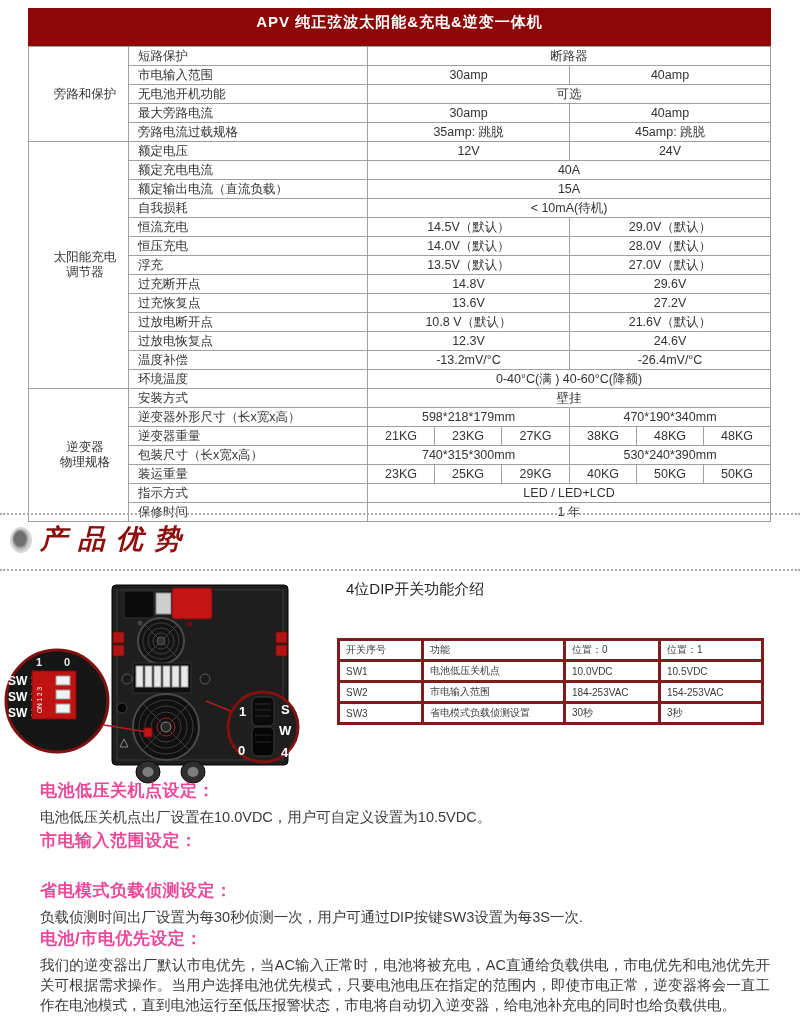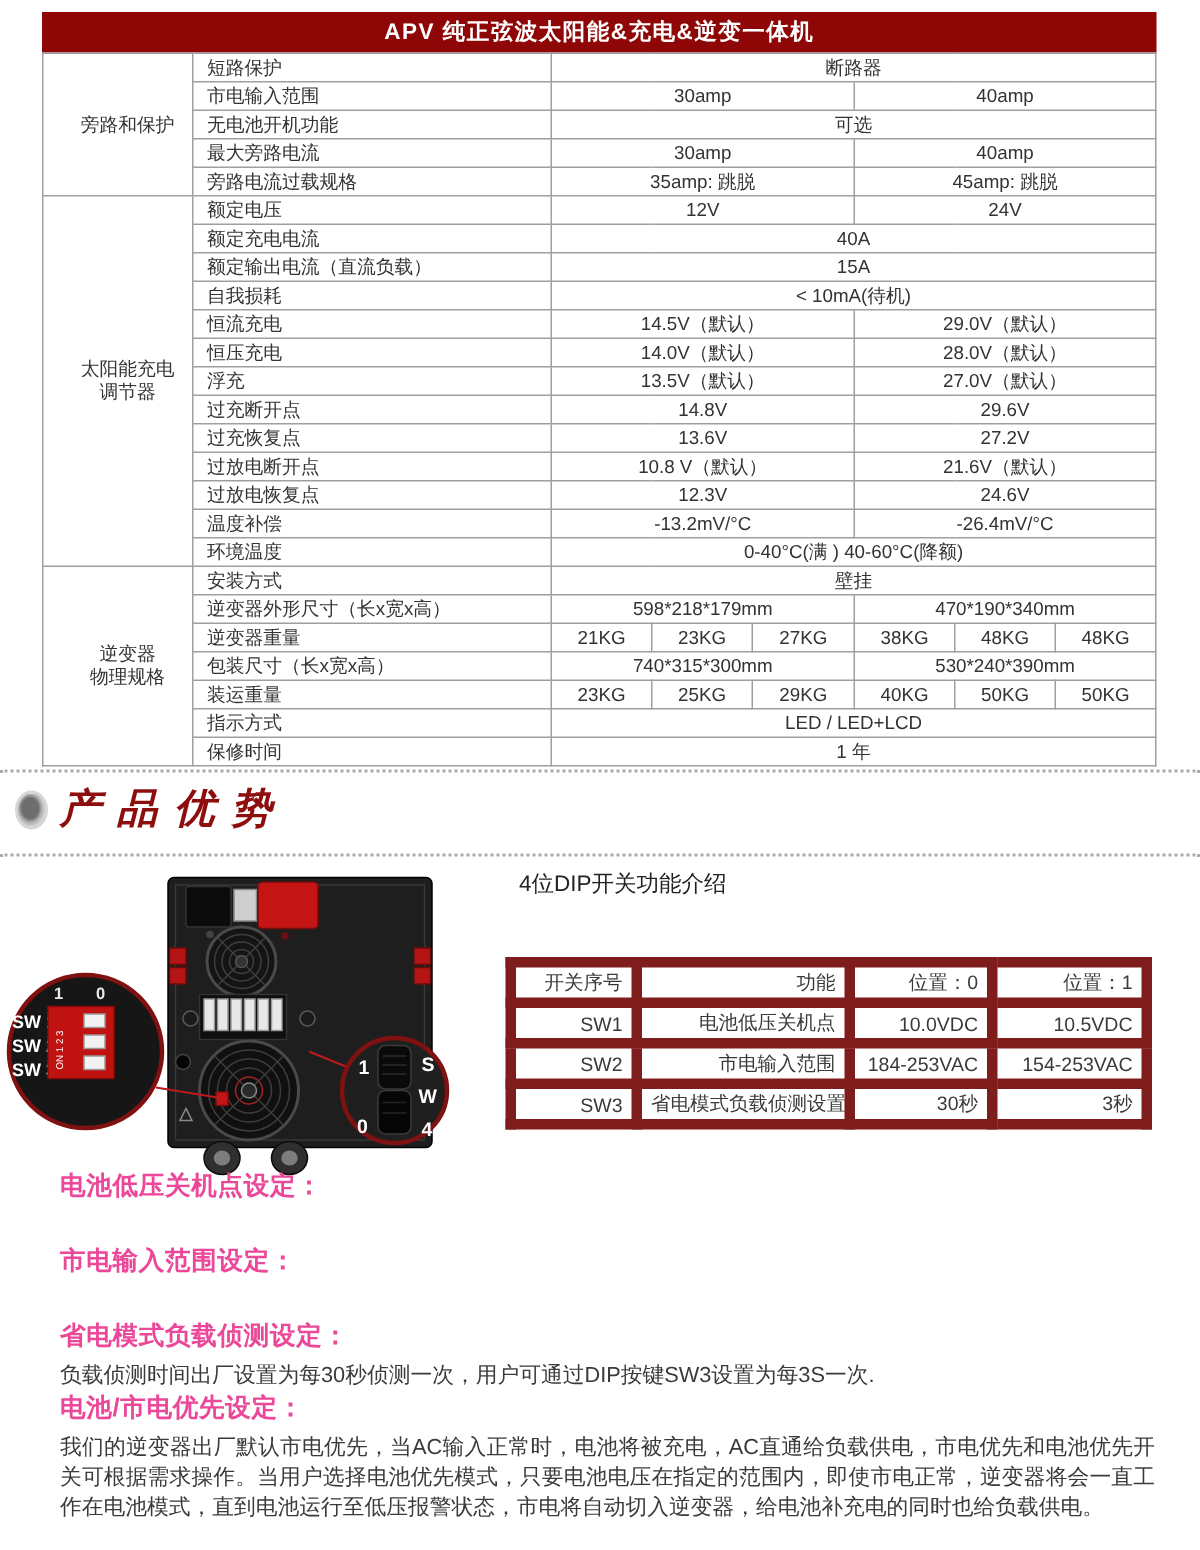--- a/index.html
+++ b/index.html
@@ -1,21 +1,21 @@
 <!DOCTYPE html>
 <html><head>
 <meta charset="utf-8">
 <style>
   html,body{margin:0;padding:0;}
   body{width:800px;height:1033px;position:relative;background:#fff;
        font-family:"Liberation Sans",sans-serif;overflow:hidden;}
 
   
   .spec-wrap{position:absolute;left:28px;top:8px;width:743px;}
-  .spec-header{height:27px;background:#8e0606;color:#fff;font-size:15px;
+  .spec-header{height:38px;background:#8e0606;color:#fff;font-size:15px;
                font-weight:bold;text-align:center;line-height:27px;letter-spacing:1px;}
   table.spec{border-collapse:collapse;width:100%;table-layout:fixed;}
   .spec td{border:1px solid #9f9f9f;font-size:12.5px;color:#333;height:18px;
            padding:0 3px;overflow:hidden;white-space:nowrap;}
   .spec td.group{text-align:center;white-space:pre-line;line-height:15px;padding-left:16px;}
   .spec td.lbl{text-align:left;padding-left:9px;}
   .spec td.val{text-align:center;}
 
   
   .rule{position:absolute;left:0;width:800px;height:0;border-top:2px dotted #ababab;}
@@ -29,22 +29,22 @@
       font-style:italic;letter-spacing:11px;color:#8e0d0d;
       font-family:"Liberation Serif",serif;}
 
   
   #product-art{position:absolute;left:0;top:575px;}
 
   
   .dip-title{position:absolute;left:346px;top:580px;font-size:15px;color:#222;}
   table.dip{position:absolute;left:337px;top:638px;border-collapse:collapse;
             table-layout:fixed;width:424px;}
-  .dip th,.dip td{border:7px solid #7f1d1d;font-size:13px;color:#3a3a3a;
-            font-weight:normal;text-align:right;padding:1px 6px;height:16px;white-space:nowrap;}
+  .dip th,.dip td{border:3px solid #7f1d1d;font-size:10px;color:#3a3a3a;
+            font-weight:normal;text-align:left;padding:1px 6px;height:16px;white-space:nowrap;}
 
   
   .pblock{position:absolute;left:40px;width:730px;}
   .phead{font-size:17px;font-weight:bold;color:#ec4899;margin:0 0 5px 0;letter-spacing:.5px;}
   .pbody{font-size:14.5px;color:#3a3a3a;line-height:20px;margin:0;text-align:justify;}
   #p1{top:779px;} #p2{top:829px;} #p3{top:879px;} #p4{top:927px;}
 
   svg text{font-family:"Liberation Sans",sans-serif;}
 </style>
 </head>
@@ -337,20 +337,21 @@
         <td>SW3</td>
         <td>省电模式负载侦测设置</td>
         <td>30秒</td>
         <td>3秒</td>
       </tr>
     </tbody>
 </table>
 
 <div class="pblock" id="p1">
   <p class="phead">电池低压关机点设定：</p>
+  <p class="pbody">电池低压关机点出厂设置在10.0VDC，用户可自定义设置为10.5VDC。</p>
 </div>
 <div class="pblock" id="p2">
   <p class="phead">市电输入范围设定：</p>
 </div>
 <div class="pblock" id="p3">
   <p class="phead">省电模式负载侦测设定：</p>
   <p class="pbody">负载侦测时间出厂设置为每30秒侦测一次，用户可通过DIP按键SW3设置为每3S一次.</p>
 </div>
 <div class="pblock" id="p4">
   <p class="phead">电池/市电优先设定：</p>

